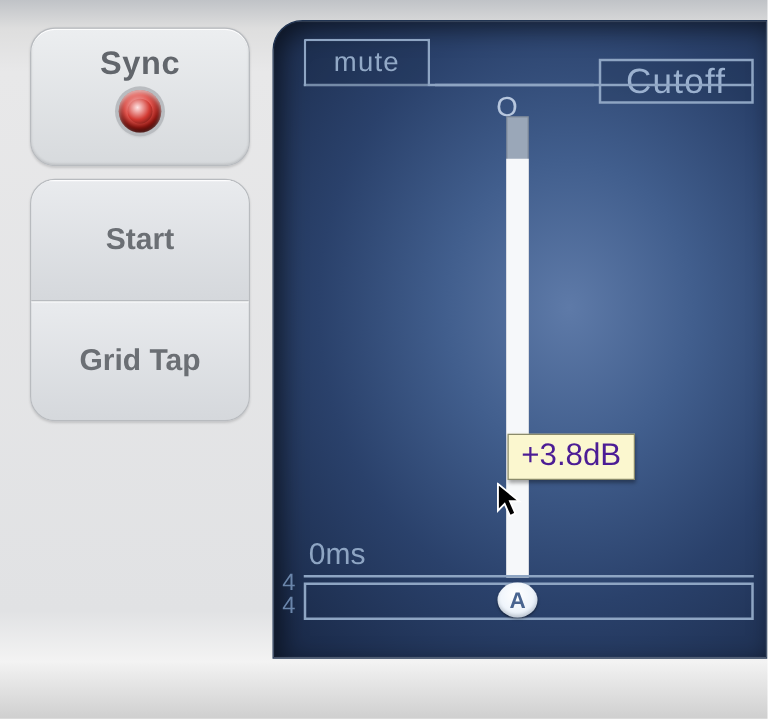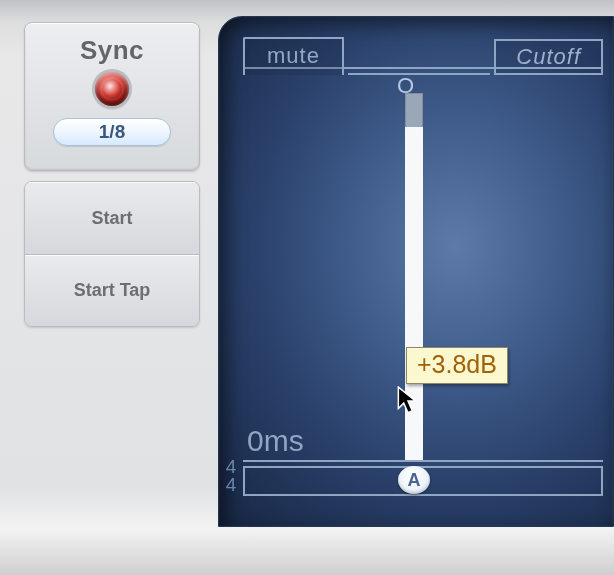--- a/index.html
+++ b/index.html
@@ -12,21 +12,21 @@
   
   .left-col {
     position: absolute;
     left: 24px;
     top: 22px;
     width: 176px;
   }
   .panel {
     background: linear-gradient(180deg, #eceef0 0%, #d7dadd 100%);
     border: 1px solid #b8bbbf;
-    border-radius: 8px;
+    border-radius: 20px;
     box-shadow:
       inset 0 1px 0 rgba(255,255,255,.9),
       inset 0 -1px 2px rgba(0,0,0,.12),
       0 1px 2px rgba(0,0,0,.15);
     padding: 12px 14px 14px;
     margin-bottom: 10px;
     text-align: center;
   }
   .sync-title {
     font-size: 26px;
@@ -77,25 +77,25 @@
     font-weight: 600;
     font-size: 19px;
     cursor: pointer;
   }
 
   .panel.buttons {
     padding: 0;
     overflow: hidden;
   }
   .big-btn {
-    height: 72px;
+    height: 96px;
     display: flex;
     align-items: center;
     justify-content: center;
-    font-size: 18px;
+    font-size: 24px;
     font-weight: 600;
     color: #6b6f74;
     background: linear-gradient(180deg,#e9ebee 0%,#d5d8dc 100%);
     cursor: pointer;
     box-shadow: inset 0 1px 0 rgba(255,255,255,.9);
   }
   .big-btn + .big-btn {
     border-top: 1px solid #b8bbbf;
   }
 
@@ -116,51 +116,50 @@
     overflow: hidden;
   }
 
   .tab-row {
     position: absolute;
     left: 24px;
     right: 10px;
     top: 14px;
     height: 44px;
     display: flex;
-    align-items: flex-end;
+    align-items: flex-start;
     gap: 4px;
   }
   .tab {
     border: 2px solid #8ea5c3;
     border-bottom: none;
     color: #92a9c6;
     font-size: 22px;
     letter-spacing: 1px;
     padding: 4px 22px 6px;
     height: 38px;
     display: flex;
     align-items: center;
     cursor: pointer;
     background: rgba(20,34,58,.2);
   }
   .tab-spacer { flex: 1; border-bottom: 2px solid #8ea5c3; height: 38px; }
   .tab:first-child { border-top-left-radius: 2px; }
   .cutoff-btn {
     border: 2px solid #8ea5c3;
     color: #9bb1cf;
-    font-size: 22px;
+    font-size: 28px;
     letter-spacing: 1px;
     padding: 4px 20px;
     height: 36px;
     display: flex;
     align-items: center;
     cursor: pointer;
-    margin-top: 6px;
+    margin-top: 16px;
     background: rgba(20,34,58,.2);
-    font-style: italic;
   }
   .tab-underline {
     position: absolute;
     left: 24px; right: 10px;
     top: 50px;
     border-top: 2px solid #8ea5c3;
   }
   .tab.active { z-index: 2; }
   
   .tab.active::after{
@@ -197,21 +196,21 @@
     top: 2px;
     color: #b7c7de;
     font-size: 22px;
     font-weight: 500;
   }
   .ms-label {
     position: absolute;
     left: 4px;
     bottom: 42px;
     color: #8ea5c3;
-    font-size: 30px;
+    font-size: 24px;
   }
   .timesig {
     position: absolute;
     left: -22px;
     bottom: 6px;
     width: 20px;
     color: #6a85aa;
     font-size: 19px;
     line-height: 18px;
     text-align: center;
@@ -251,21 +250,21 @@
     justify-content: center;
     cursor: grab;
   }
 
   .tooltip {
     position: absolute;
     left: 406px;
     top: 347px;
     background: #fbf7cf;
     border: 1px solid #8a8a6b;
-    color: #a16207;
+    color: #4c1d95;
     font-size: 25px;
     font-weight: 500;
     padding: 2px 10px 4px;
     box-shadow: 1px 2px 3px rgba(0,0,0,.35);
     pointer-events: none;
     white-space: nowrap;
   }
 
   .cursor {
     position: absolute;
@@ -277,27 +276,26 @@
   }
 </style>
 </head>
 <body>
 
 <div class="left-col">
   <div class="panel">
     <div class="sync-title">Sync</div>
     <div class="sync-lamp"></div>
 
-    <div class="pill">1/8</div>
 
   </div>
 
   <div class="panel buttons">
     <div class="big-btn">Start</div>
-    <div class="big-btn">Start Tap</div>
+    <div class="big-btn">Grid Tap</div>
   </div>
 </div>
 
 <div class="display">
 
   <div class="tab-row">
     <div class="tab active">mute</div>
     <div class="tab-spacer"></div>
     <div class="cutoff-btn">Cutoff</div>
   </div>

